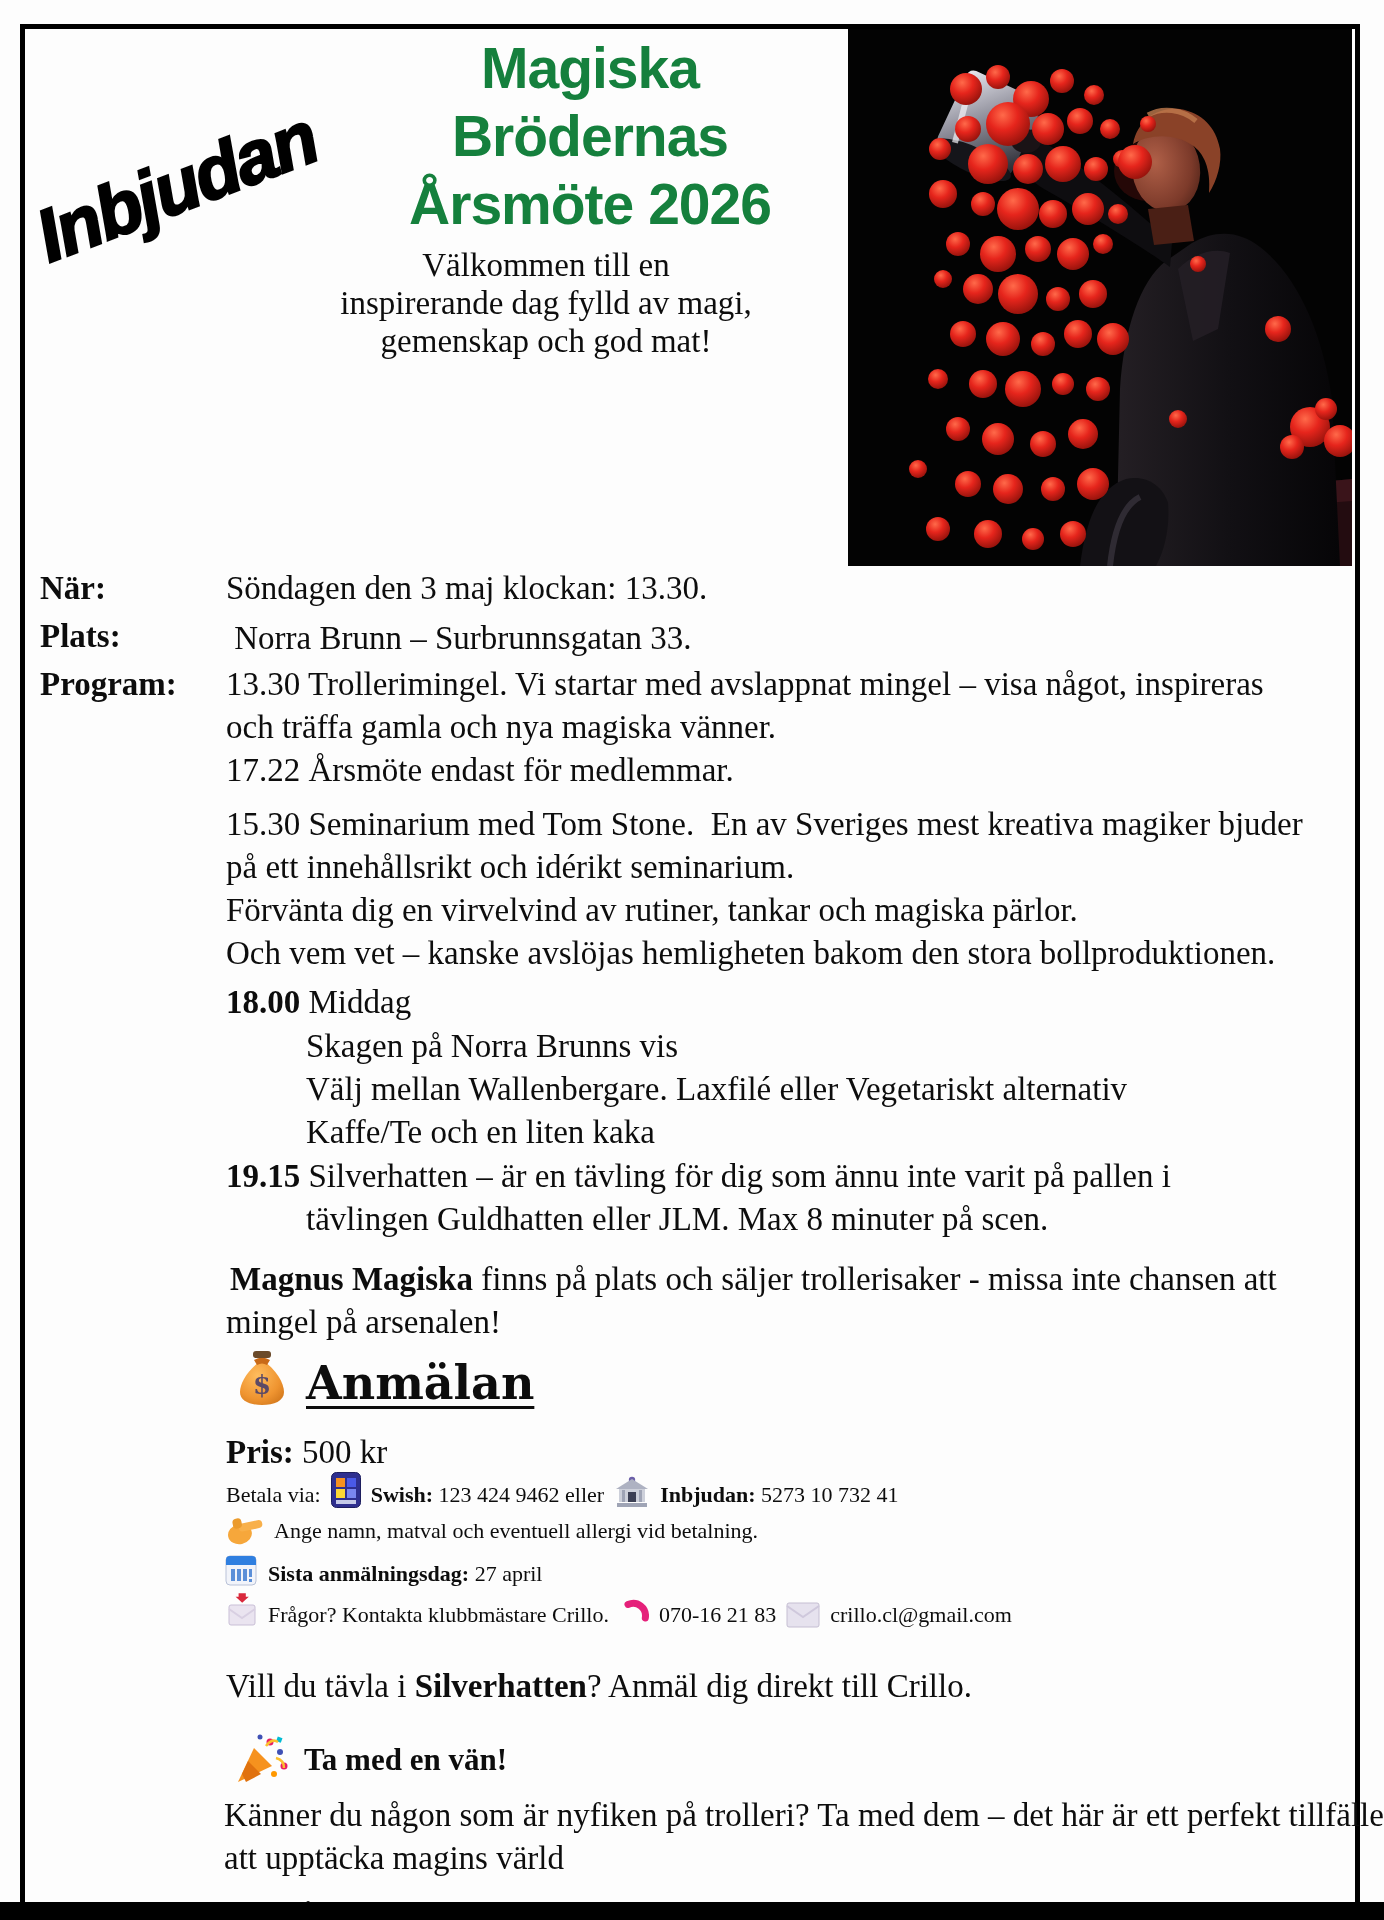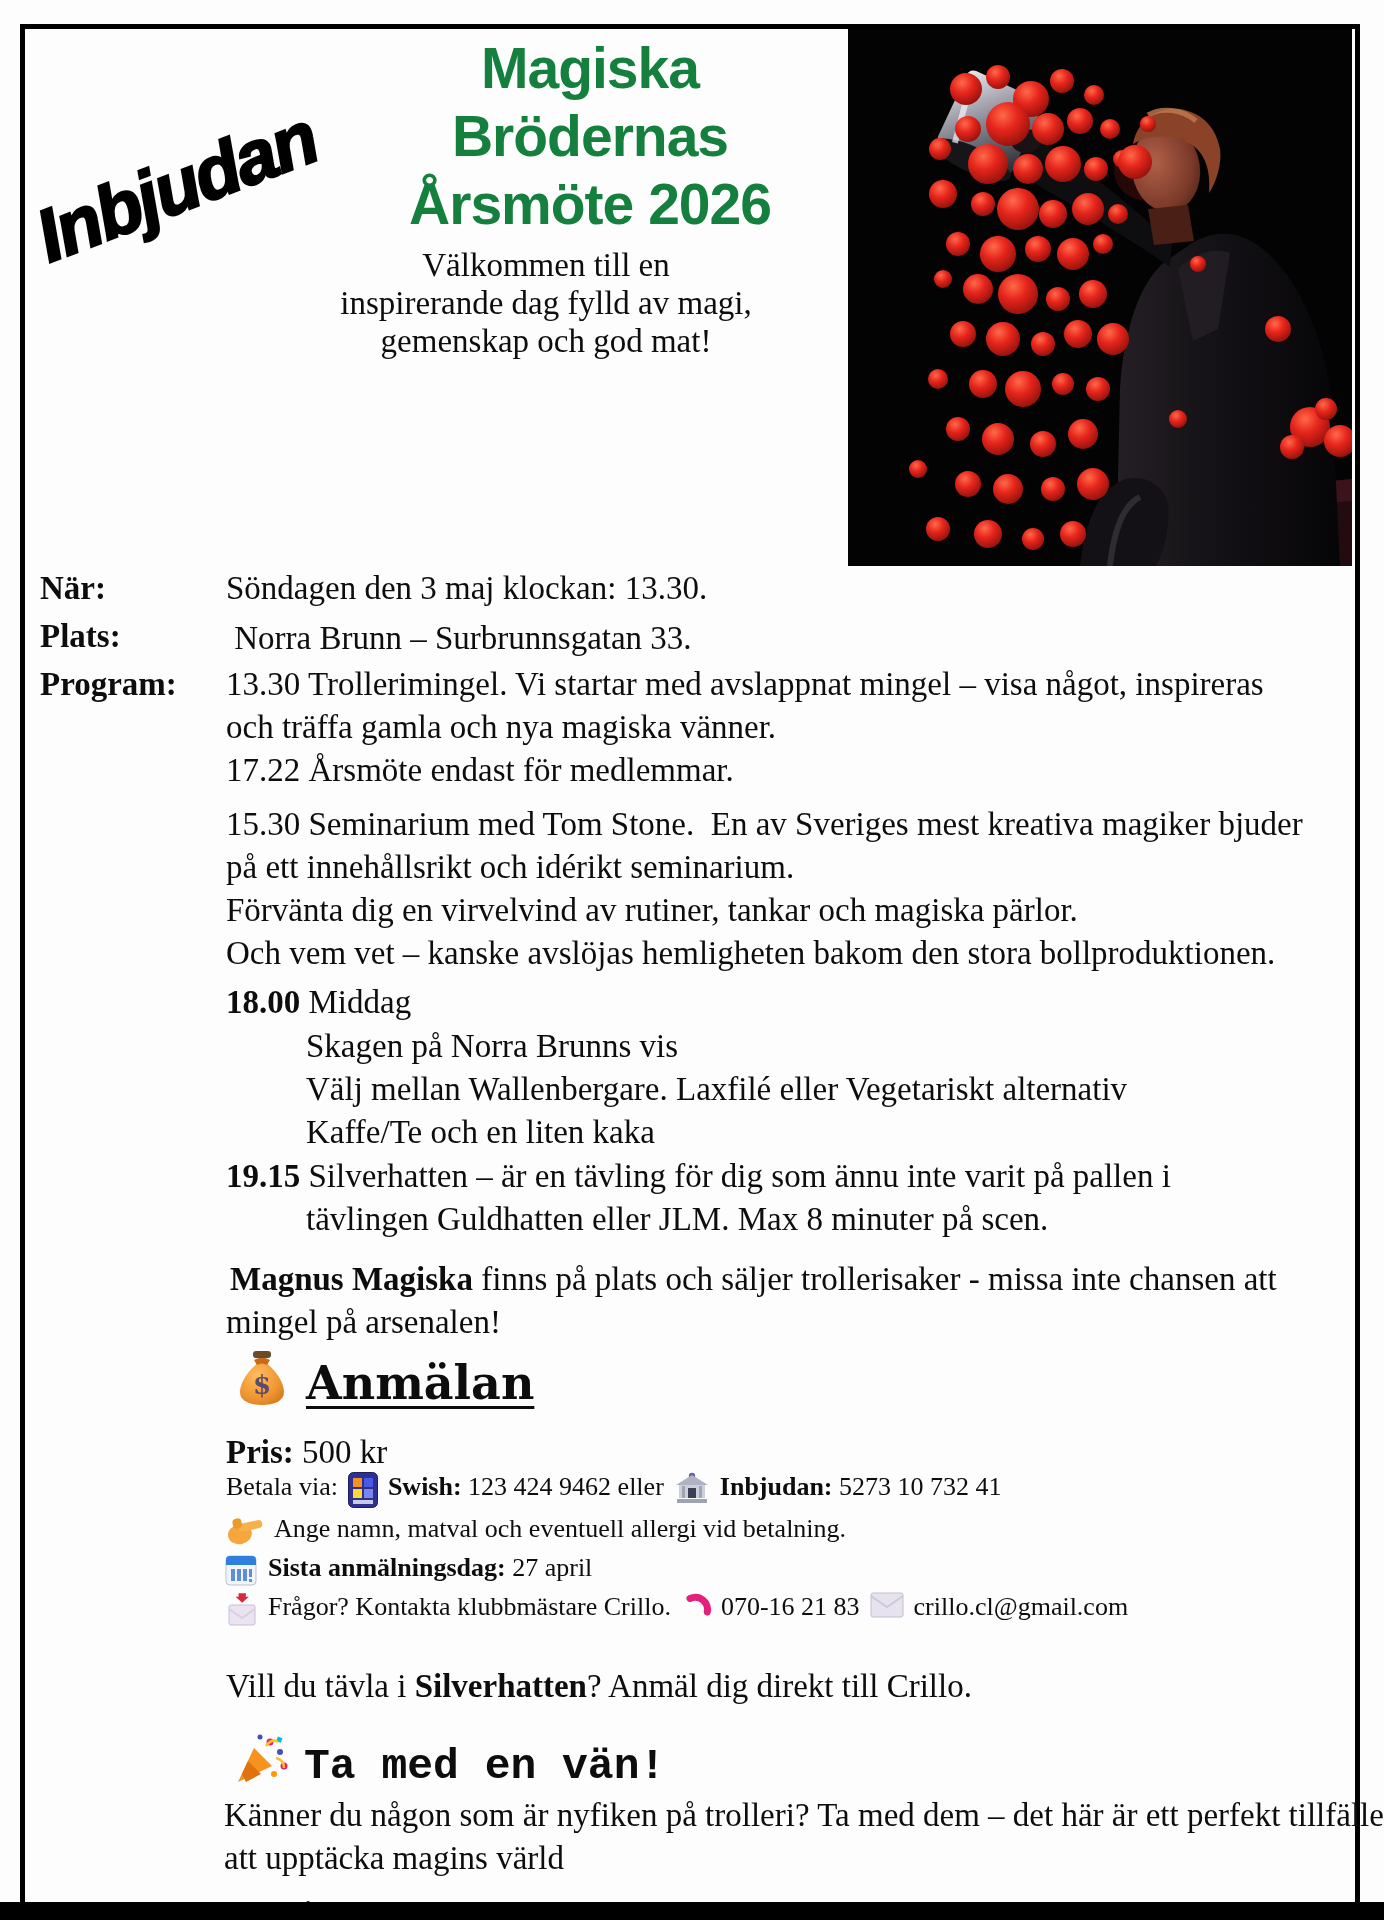--- a/index.html
+++ b/index.html
@@ -11,25 +11,25 @@
           font-family:"Liberation Sans",sans-serif;font-weight:bold;font-style:italic;
           font-size:74px;letter-spacing:-2px;color:#000;-webkit-text-stroke:2.5px #000;white-space:pre;}
   .title{position:absolute;left:340px;top:34px;width:500px;text-align:center;
          font-family:"Liberation Sans",sans-serif;font-weight:bold;font-size:57px;
          line-height:68px;letter-spacing:-1px;color:#15803d;}
   .subtitle{position:absolute;left:268px;top:246px;width:556px;text-align:center;
             font-size:33px;line-height:38px;}
   .hero{position:absolute;left:848px;top:29px;width:504px;height:537px;}
   .t{position:absolute;white-space:pre;font-size:33px;line-height:1.15;}
   .b{font-weight:bold;}
-  .row{position:absolute;display:flex;align-items:flex-start;gap:10px;white-space:pre;font-size:26px;}
+  .row{position:absolute;display:flex;align-items:flex-end;gap:10px;white-space:pre;font-size:22px;}
   .row span{white-space:pre;}
   .h1{position:absolute;font-family:"DejaVu Serif",serif;font-weight:bold;font-size:46px;
       text-decoration:underline;text-decoration-thickness:3px;text-underline-offset:7px;}
-  .h2{position:absolute;font-family:Liberation Mono, monospace;font-weight:bold;font-size:43px;text-align:right;}
+  .h2{position:absolute;font-family:Liberation Serif, serif;font-weight:bold;font-size:31px;text-align:right;}
   .ico{position:absolute;}
   svg{display:block;}
 </style>
 </head>
 <body>
 
 <div>
 
   <div class="frame"></div>
 

